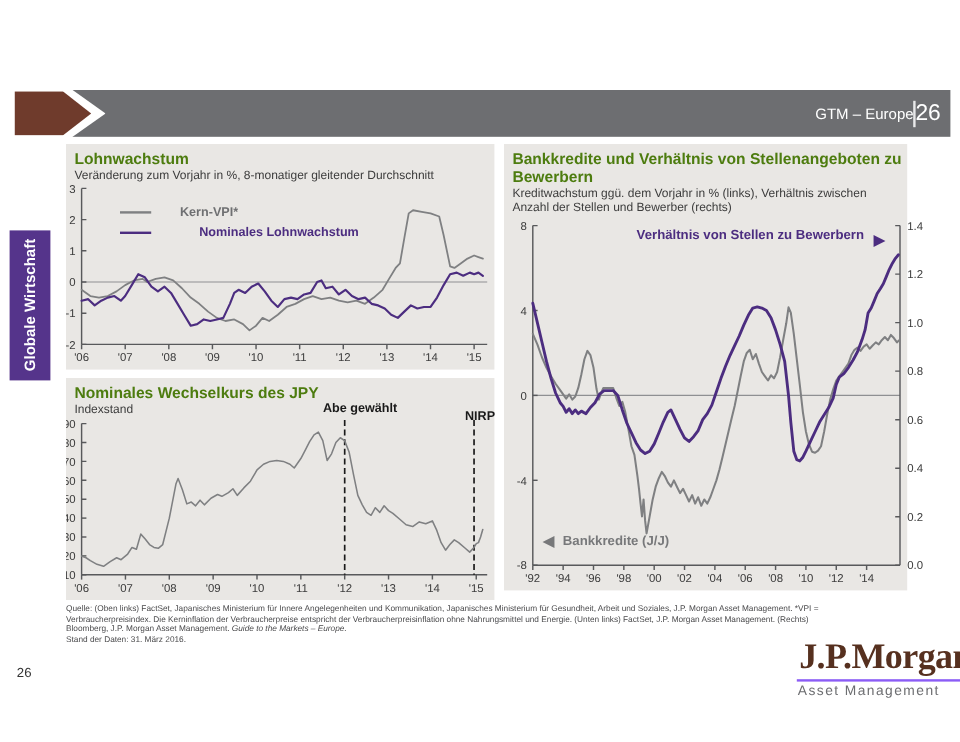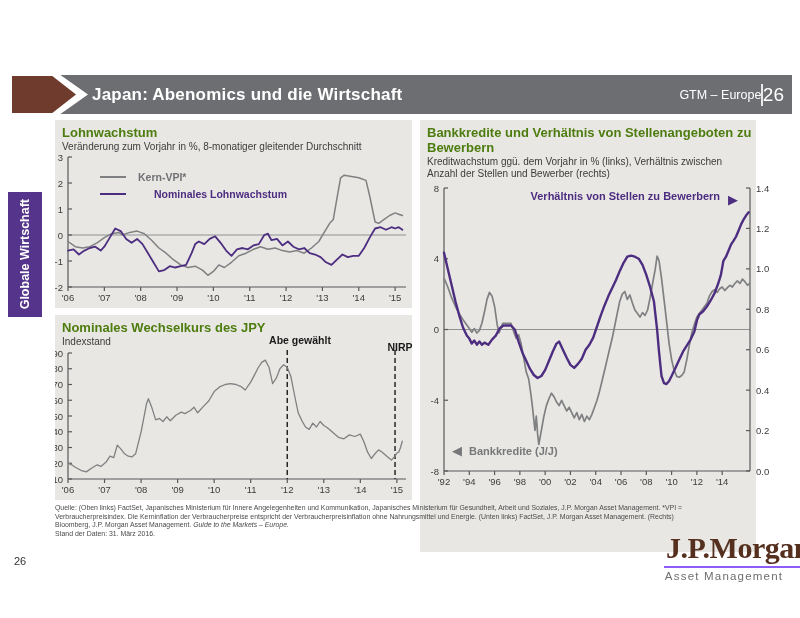--- a/index.html
+++ b/index.html
@@ -19,34 +19,34 @@
   .header-right .divider{width:1.5px;height:22px;background:#ffffff;opacity:.85;}
   .header-right .pageno{font-size:19px;}
   
   .side-tab{position:absolute;left:8px;top:192px;width:34px;height:125px;background:#55348b;
             display:flex;align-items:center;justify-content:center;}
   .side-tab span{writing-mode:vertical-rl;transform:rotate(180deg);color:#fff;font-size:12.5px;font-weight:bold;white-space:nowrap;}
   
   .panel{position:absolute;background:#e9e7e4;}
   #panel-wage{left:55px;top:120px;width:357px;height:188px;}
   #panel-jpy{left:55px;top:315px;width:357px;height:185px;}
-  #panel-credit{left:420px;top:120px;width:336px;height:432px;}
+  #panel-credit{left:420px;top:120px;width:336px;height:372px;}
   .panel .hd{padding:5px 8px 0 7px;}
   .chart-title{font-size:13px;font-weight:bold;color:#4d7c0f;line-height:15px;margin:0;}
   .chart-sub{font-size:10px;color:#3c3c3c;line-height:12px;margin:1px 0 0 0;}
   #panel-credit .hd .chart-sub{width:320px;}
   #panel-credit .hd .chart-title{width:330px;}
   svg.chart{position:absolute;left:0;top:0;}
   #svg-wage{left:55px;top:120px;}
   #svg-jpy{left:55px;top:315px;}
   #svg-credit{left:420px;top:120px;}
   
   .ov{position:absolute;}
   .legend{left:100px;top:170px;display:flex;flex-direction:column;gap:3px;}
-  .legend .row{display:flex;align-items:center;gap:12px;height:14px;}
+  .legend .row{display:flex;align-items:center;gap:24px;height:14px;}
   .legend .sw{width:26px;height:0;border-top:2.2px solid #7f8082;}
   .legend .sw.purple{border-top-color:#4c2d80;}
   .legend .lb{font-size:10.5px;font-weight:bold;color:#6f7072;}
   .legend .lb.purple{color:#4c2d80;margin-left:16px;}
   .ann{font-size:10.5px;font-weight:bold;color:#1a1a1a;text-align:center;}
   #abe-label{left:240px;top:334px;width:120px;}
   #nirp-label{left:376px;top:341px;width:48px;}
   #ratio-label{left:520px;top:189px;width:200px;text-align:right;color:#4c2d80;font-size:11px;font-weight:bold;line-height:14px;}
   #ratio-arrow{left:728px;top:192px;color:#4c2d80;font-size:13px;}
   #credit-label{left:452px;top:444px;display:flex;align-items:center;gap:7px;}
@@ -62,21 +62,20 @@
   .slide-pageno{position:absolute;left:14px;top:555px;font-size:11px;color:#333;}
 </style>
 </head>
 <body>
 
 <div class="slide">
 
   <div class="header-bar"></div>
   <div class="chev-white"></div>
   <div class="chev-brown"></div>
-  <div class="header-title">Japan: Abenomics und die Wirtschaft</div>
   <div class="header-right">
     <span class="gtm">GTM – Europe</span>
     <span class="divider"></span>
     <span class="pageno">26</span>
   </div>
 
   <div class="side-tab">
     <span>Globale Wirtschaft</span>
   </div>
 

